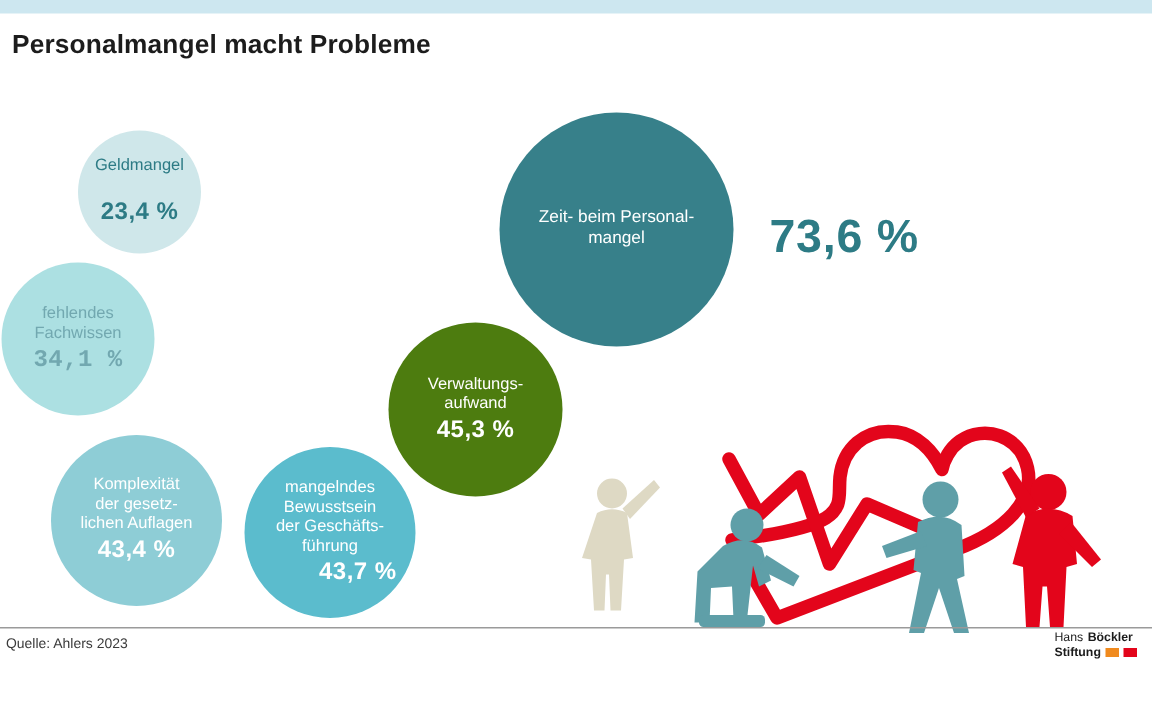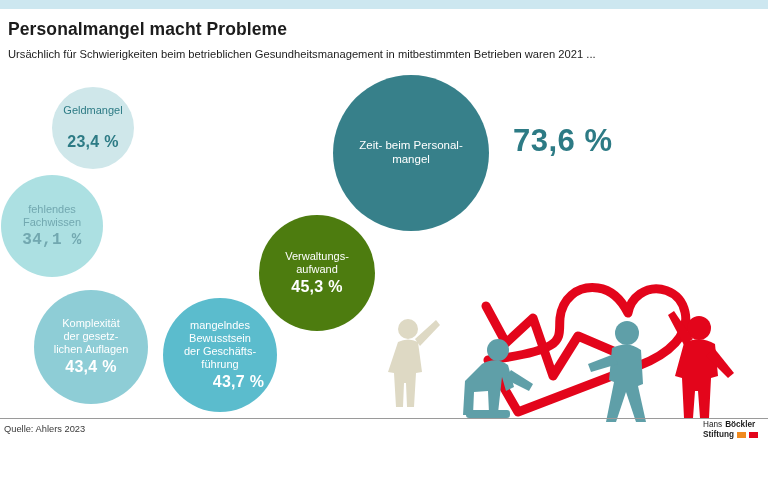--- a/index.html
+++ b/index.html
@@ -63,21 +63,20 @@
   .sw.r{background:#e3051b;}
 </style>
 </head>
 <body>
 
 <div id="root">
 
   <div class="topbar"></div>
 
   <div class="title">Personalmangel macht Probleme</div>
-  <div class="subtitle">Ursächlich für Schwierigkeiten beim betrieblichen Gesundheitsmanagement in mitbestimmten Betrieben waren 2021 ...</div>
 
   <div id="bubble-layer">
       <div class="bubble" style="left: 52px; top: 87px; width: 82px; height: 82px; background: rgb(207, 231, 234); color: rgb(45, 123, 133); font-size: 11px; gap: 14px;">
         <span class="lbl">Geldmangel</span>
         <span class="val" style="font-size: 16px; margin-top: 2px; text-align: right;">23,4 %</span>
       </div>
       <div class="bubble" style="left: 1px; top: 175px; width: 102px; height: 102px; background: rgb(172, 224, 226); color: rgb(114, 168, 176); font-size: 11px;">
         <span class="lbl">fehlendes</span>
         <span class="lbl">Fachwissen</span>
         <span class="val" style="font-size: 16px; margin-top: 2px; font-family: Liberation Mono, monospace;">34,1 %</span>
@@ -97,21 +96,21 @@
       </div>
       <div class="bubble" style="left: 259px; top: 215px; width: 116px; height: 116px; background: #4d7c0f; color: rgb(255, 255, 255); font-size: 11px;">
         <span class="lbl">Verwaltungs-</span>
         <span class="lbl">aufwand</span>
         <span class="val" style="font-size: 16px; margin-top: 2px;">45,3 %</span>
       </div>
       <div class="bubble" style="left: 333px; top: 75px; width: 156px; height: 156px; background: rgb(55, 128, 138); color: rgb(255, 255, 255); font-size: 11.5px;">
         <span class="lbl">Zeit- beim Personal-</span>
         <span class="lbl">mangel</span>
       </div>
-      <div class="extval" style="left: 513px; top: 123px; font-size: 31px;">73,6 %</div>
+      <div class="extval" style="left: 513px; top: 140px; font-size: 31px;">73,6 %</div>
     </div>
 
   <div class="illus">
     <svg width="398" height="178" viewBox="0 0 398 178" xmlns="http://www.w3.org/2000/svg">
 
       <g fill="#ded9c4">
         <circle cx="38" cy="79" r="10"></circle>
         <path d="M28 92 q10 -5 20 0 l4 30 -6 1 -2 34 h-7 l-1 -24 h-2 l-1 24 h-7 l-2 -34 -6 -1 z"></path>
         <path d="M45 89 l21 -19 4 5 -20 21 z"></path>
       </g>

